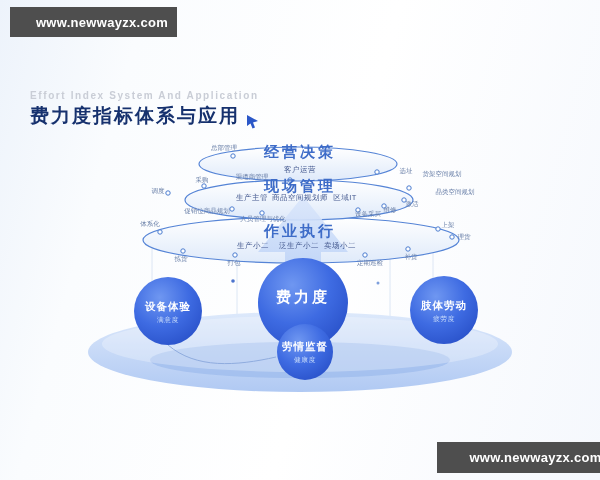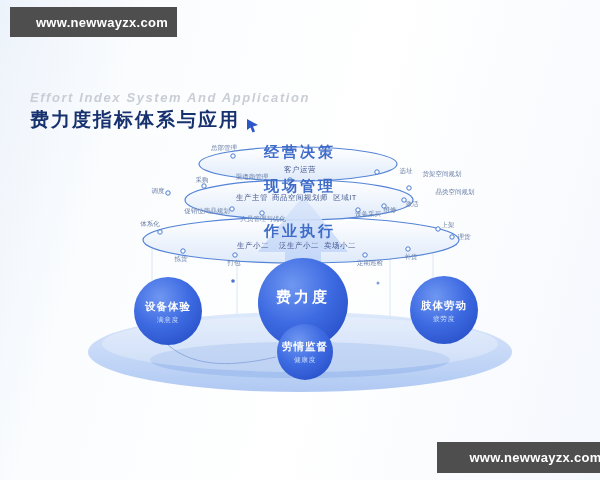--- a/index.html
+++ b/index.html
@@ -4,21 +4,21 @@
 <style>
   html,body{margin:0;padding:0;}
   body{width:600px;height:480px;position:relative;overflow:hidden;
        font-family:"Liberation Sans",sans-serif;
        background:linear-gradient(105deg,#edf3fb 0%,#fafcfe 20%,#ffffff 55%,#f5f8fd 100%);}
   .wm{position:absolute;background:#4e4e4e;color:#ffffff;font-weight:bold;font-size:13px;
       display:flex;align-items:center;justify-content:center;letter-spacing:.3px;padding-left:17px;}
   .wm-top{left:10px;top:7px;width:150px;height:30px;}
   .wm-bottom{left:437px;top:442px;width:163px;height:31px;}
   .hdr{position:absolute;left:30px;top:90px;}
-  .hdr-en{font-size:13px;color:#c9cdd6;letter-spacing:1.6px;font-weight:bold;font-style:italic;}
+  .hdr-en{font-size:10px;color:#c9cdd6;letter-spacing:1.6px;font-weight:bold;}
   .hdr-zh{font-size:19px;color:#16316e;font-weight:bold;letter-spacing:2px;margin-top:2px;
           display:flex;align-items:flex-end;gap:5px;}
   .diagram{position:absolute;left:0;top:0;}
   text{font-family:"Liberation Sans",sans-serif;}
   .tier-title{font-family:"DejaVu Serif","Liberation Serif",serif;font-weight:bold;
               fill:#3e6cc8;font-size:15px;letter-spacing:3px;}
   .inner-label{font-size:7.5px;fill:#44598f;letter-spacing:.5px;}
   .node-label{font-size:6.5px;fill:#6b81a9;}
   .circle-title{fill:#ffffff;font-weight:bold;font-size:10.5px;letter-spacing:1px;}
   .circle-sub{fill:#c7dbfa;font-size:6.8px;letter-spacing:.5px;}

